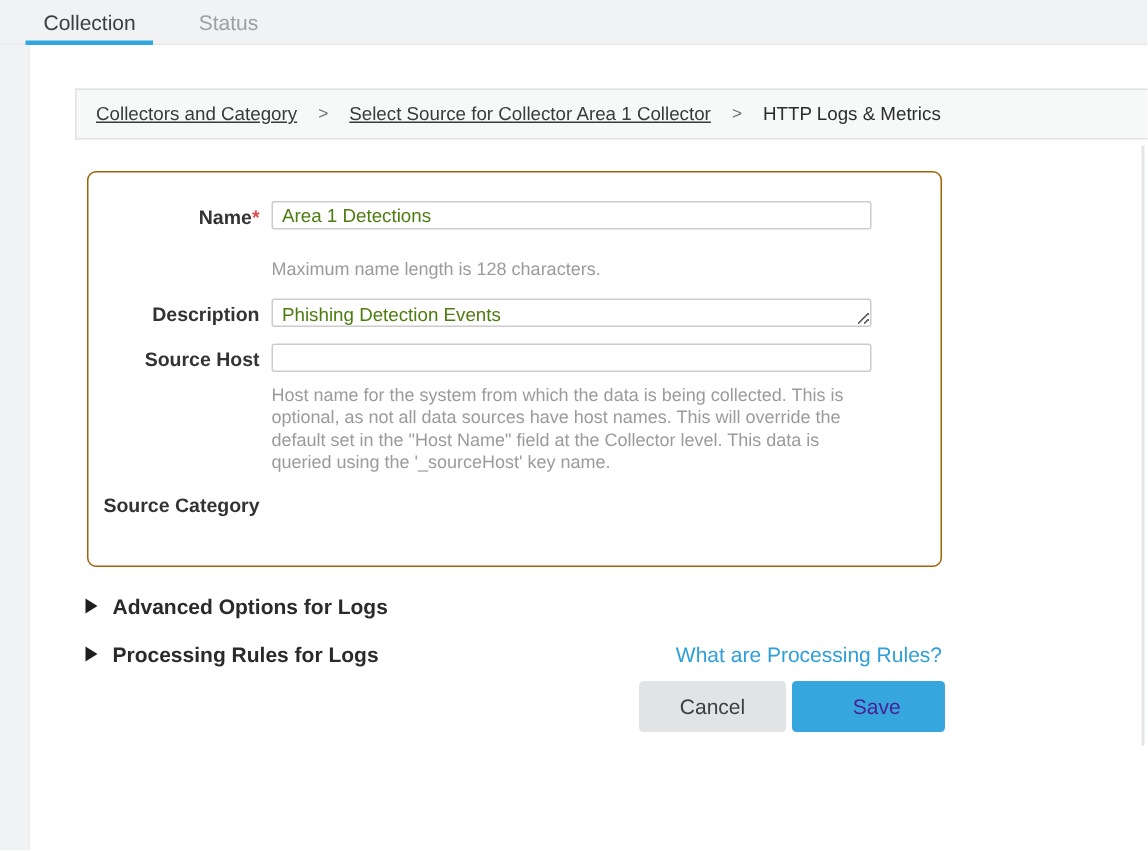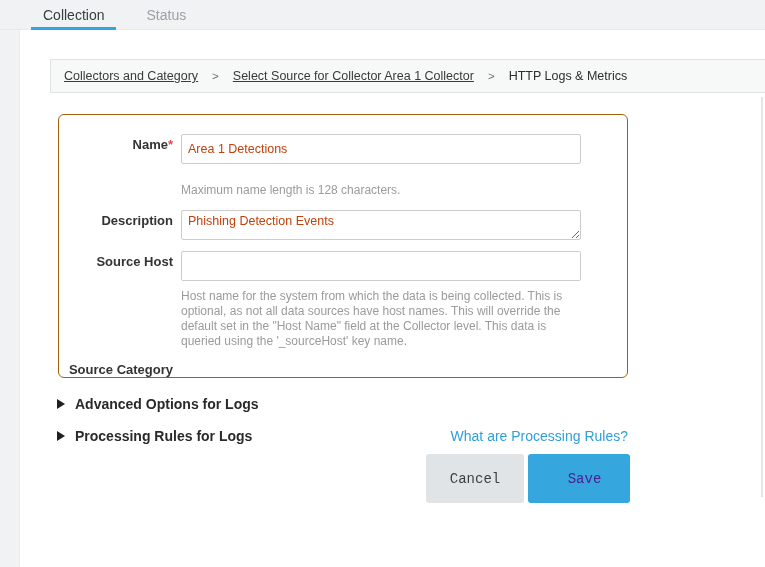--- a/index.html
+++ b/index.html
@@ -6,21 +6,21 @@
   html,body { width:765px; height:567px; }
   body {
     position:relative; overflow:hidden; background:#ffffff;
     font-family:"Liberation Sans", sans-serif; color:#333;
   }
 
   
   .tab-bar {
     position:absolute; top:0; left:0; width:765px; height:30px;
     background:#f0f2f4; border-bottom:1px solid #e7e9ea;
-    display:flex; align-items:stretch; padding-left:31px; z-index:3;
+    display:flex; align-items:stretch; padding-left:17px; z-index:3;
   }
   .tab {
     position:relative; display:flex; align-items:center;
     padding:0 12px; margin-right:18px; font-size:14px; color:#9da1a5; cursor:pointer;
   }
   .tab.active { color:#3a3e41; }
   .tab-underline {
     position:absolute; left:0; right:0; bottom:-1px; height:3px; background:#2fa6de;
   }
 
@@ -52,22 +52,22 @@
     background:#fff; border:1px solid #a16207; border-radius:6px; padding-top:19px;
   }
   .frow { display:flex; }
   .lbl {
     width:114px; margin-right:8px; text-align:right;
     font-size:13px; font-weight:700; color:#333; padding-top:3px; white-space:nowrap;
   }
   .req { color:#e0484e; }
   .fld { width:400px; }
   .txt {
-    display:block; width:400px; height:30px; border:1px solid #cccccc; border-radius:2px;
-    background:#fff; font-family:inherit; font-size:12.5px; color:#c2410c; padding:2px 6px;
+    display:block; width:400px; height:19px; border:1px solid #cccccc; border-radius:2px;
+    background:#fff; font-family:inherit; font-size:12.5px; color:#4d7c0f; padding:2px 6px;
   }
   textarea.txt { resize:vertical; line-height:14px; padding-top:3px; overflow:hidden; }
   .help { width:400px; margin-top:19px; font-size:12px; line-height:15px; color:#9b9b9b; }
   .mb-name { margin-bottom:12px; }
   .mb-desc { margin-bottom:11px; }
   .mb-host { margin-bottom:10px; }
   .help-tight { margin-top:8px; }
 
   
   .section-row { position:absolute; left:37px; display:flex; align-items:center; cursor:pointer; height:16px; }
@@ -81,21 +81,21 @@
   .sec-label { font-size:14px; font-weight:700; color:#2a2a2a; line-height:16px; }
 
   .help-link {
     position:absolute; top:398px; right:137px;
     font-size:14px; color:#2f9fd9; line-height:16px; text-decoration:none; cursor:pointer;
   }
 
   
   .actions { position:absolute; top:424px; right:135px; display:flex; gap:4px; }
   .btn {
-    height:49px; border:none; border-radius:3px; font-family:Liberation Mono, monospace;
+    height:34px; border:none; border-radius:3px; font-family:Liberation Sans, sans-serif;
     font-size:14px; cursor:pointer;
   }
   .btn-cancel { width:98px; background:#e1e4e6; color:#3b3f42; }
   .btn-save  { width:102px; background:#35a7de; color:#4c1d95;padding-left:11px; }
 </style>
 </head>
 <body>
 
 <div class="tab-bar">
   <div class="tab active">

